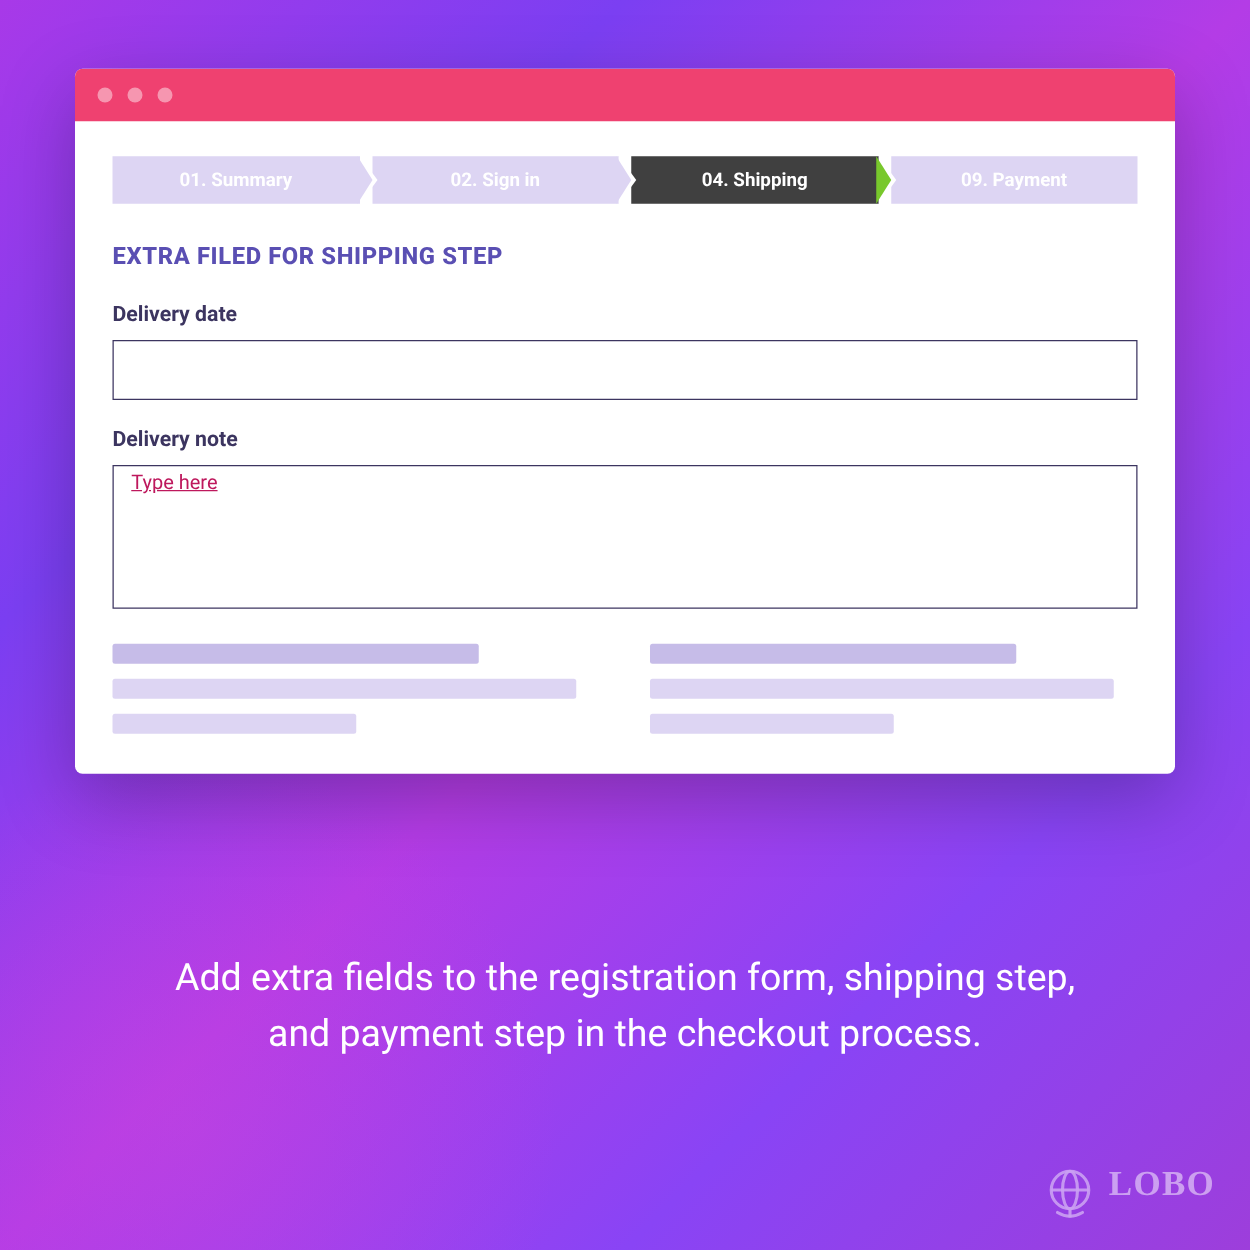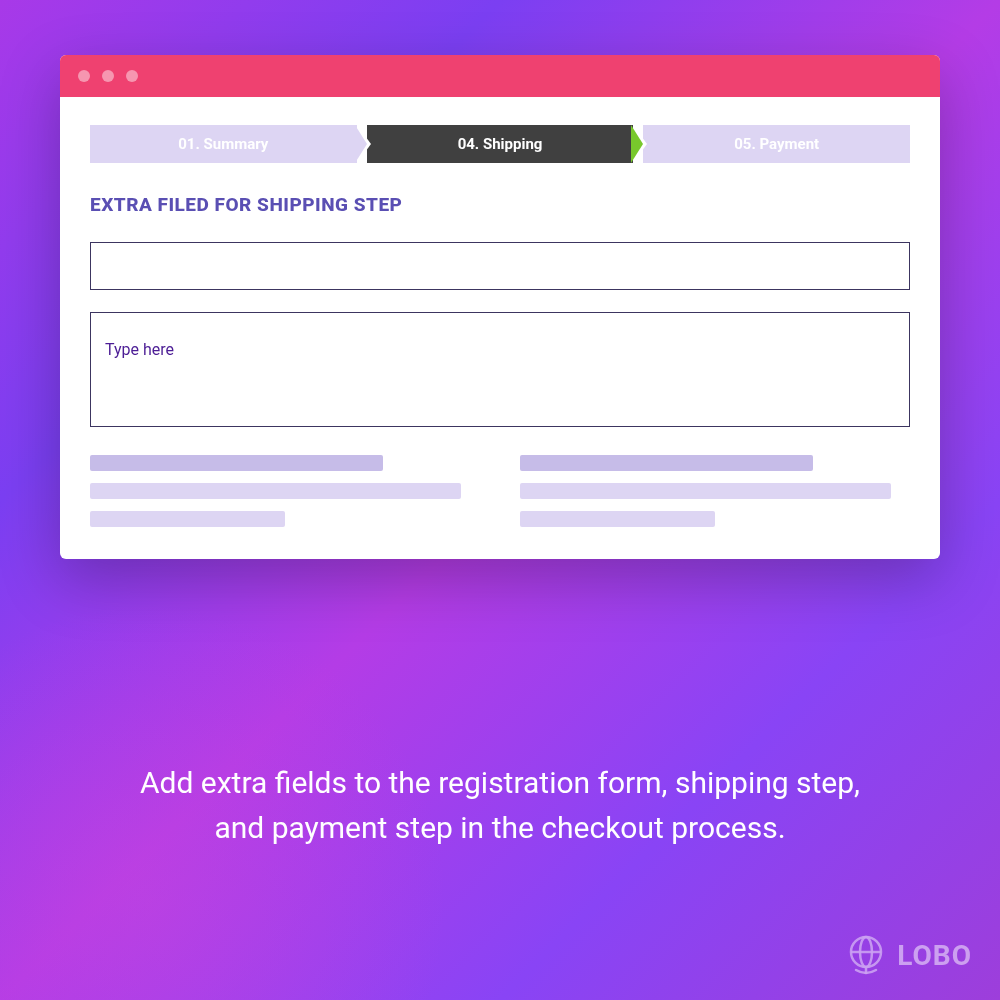--- a/index.html
+++ b/index.html
@@ -114,24 +114,25 @@
   height: 48px;
   border: 1.5px solid #3c3560;
   background: #fff;
   margin-bottom: 22px;
 }
 .textarea-box {
   width: 100%;
   height: 115px;
   border: 1.5px solid #3c3560;
   background: #fff;
-  padding: 27px 14px;
-  color: #4c1d95;
+  padding: 3px 14px;
+  color: #be185d;
   font-size: 16px;
   margin-bottom: 28px;
+  text-decoration: underline;
 }
 .skeleton-row {
   display: flex;
   gap: 40px;
 }
 .skeleton-col {
   flex: 1;
   display: flex;
   flex-direction: column;
   gap: 12px;
@@ -155,52 +156,56 @@
   font-size: 30px;
   line-height: 1.5;
   padding: 0 116px;
   font-weight: 400;
 }
 .logo {
   position: absolute;
   bottom: 22px;
   right: 28px;
   display: flex;
-  align-items: center;
+  align-items: flex-start;
   gap: 8px;
   color: rgba(255,255,255,0.5);
   font-size: 28px;
   font-weight: 700;
   letter-spacing: 1px;
+  font-family: Liberation Serif, serif;
 }
 .logo svg { opacity: 0.5; }
 </style>
 </head>
 <body>
 
 <div class="bg-blob"></div>
 
 <div class="window">
   <div class="titlebar">
     <div class="tdot"></div>
     <div class="tdot"></div>
     <div class="tdot"></div>
   </div>
   <div class="content">
 
     <div class="steps">
       <div class="step">01. Summary</div>
+      <div class="step">02. Sign in</div>
       <div class="step active">04. Shipping</div>
-      <div class="step">05. Payment</div>
+      <div class="step">09. Payment</div>
     </div>
 
     <div class="section-title">EXTRA FILED FOR SHIPPING STEP</div>
 
+    <div class="field-label">Delivery date</div>
     <div class="input-box"></div>
 
+    <div class="field-label">Delivery note</div>
     <div class="textarea-box">Type here</div>
 
     <div class="skeleton-row">
       <div class="skeleton-col">
         <div class="sk dark w1"></div>
         <div class="sk w2"></div>
         <div class="sk w3"></div>
       </div>
       <div class="skeleton-col">
         <div class="sk dark w1"></div>

